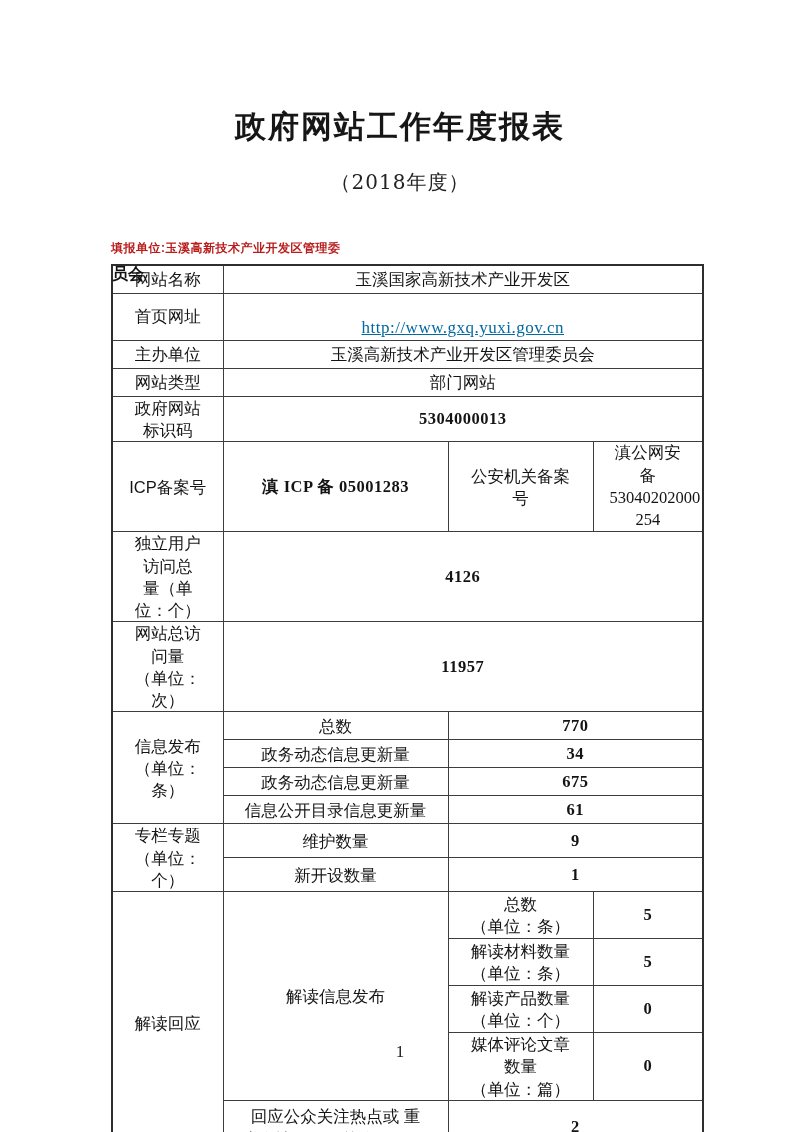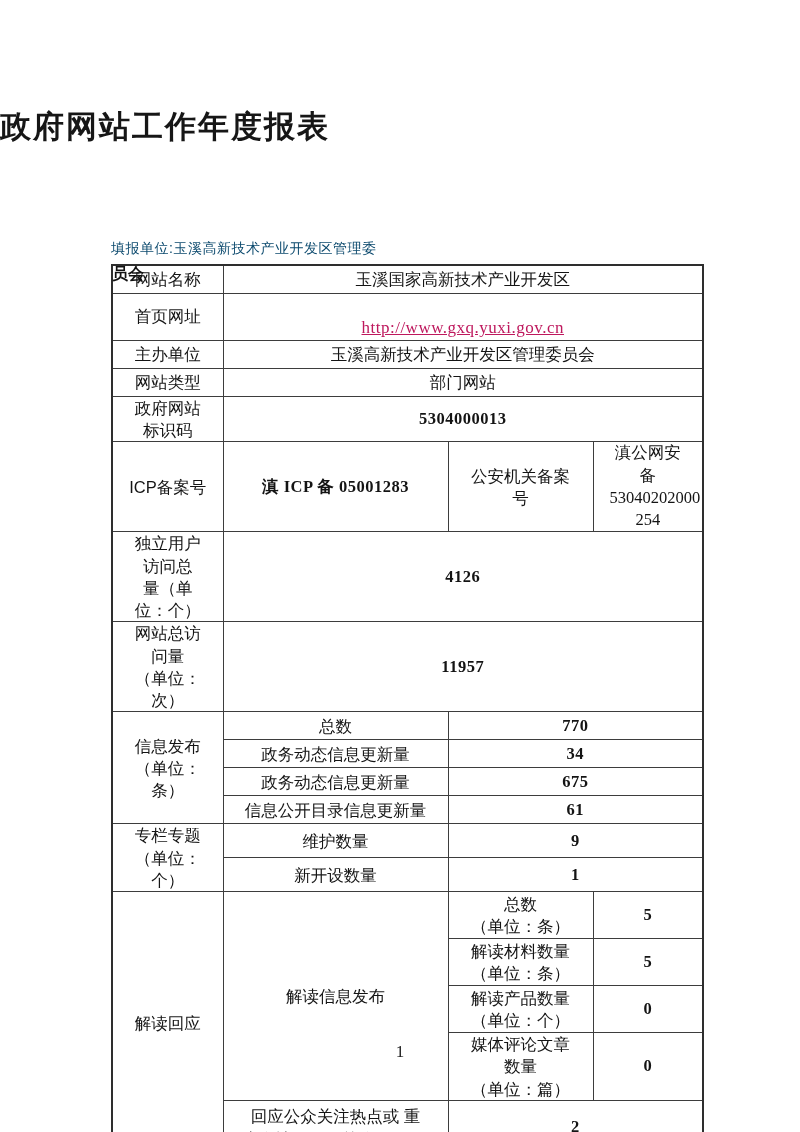--- a/index.html
+++ b/index.html
@@ -10,43 +10,44 @@
     height: 1132px;
     background: #ffffff;
     font-family: "Liberation Sans", "DejaVu Sans", sans-serif;
     color: #1a1a1a;
     overflow: hidden;
   }
   .doc-title {
     position: absolute;
     top: 106px; left: 0;
     width: 100%;
+    text-align: center;
     font-family: "DejaVu Serif", "Liberation Serif", serif;
     font-size: 31px;
     font-weight: 600;
     letter-spacing: 2px;
     color: #161616;
   }
   .doc-subtitle {
     position: absolute;
     top: 169px; left: 0;
     width: 100%;
     text-align: center;
     font-family: "DejaVu Serif", "Liberation Serif", serif;
     font-size: 20px;
     letter-spacing: 1px;
     color: #222;
   }
   .reporting-line1 {
     position: absolute;
     top: 240px; left: 111px;
-    font-size: 14px;
-    font-weight: 400;
+    font-size: 12px;
+    font-weight: 700;
     letter-spacing: 0.5px;
-    color: #0c4a6e;
+    color: #b91c1c;
   }
   .reporting-line2 {
     position: absolute;
     top: 264px; left: 112px;
     font-size: 16px;
     font-weight: 700;
     color: #111;
     z-index: 3;
   }
   table.report {
@@ -82,21 +83,21 @@
     font-family: "Liberation Serif", "DejaVu Serif", serif;
     font-size: 15px;
     line-height: 20px;
     padding: 0;
   }
   .url-link {
     font-family: "Liberation Serif", "DejaVu Serif", serif;
     font-size: 17px;
     letter-spacing: 0.5px;
     text-decoration: underline;
-    color: #be185d;
+    color: #0369a1;
   }
   td.b2 { border-bottom: 2px solid #2e2e2e; }
   td.bdbl { border-bottom: 3px double #2e2e2e; }
   tr.h28 { height: 28px; }
   tr.h30 { height: 47px; }
   tr.h45 { height: 45px; }
   tr.h47 { height: 47px; }
   tr.h54 { height: 54px; margin-left: 24px; }
   tr.h60 { height: 60px; }
   .page-number {
@@ -108,20 +109,21 @@
     font-size: 17px;
     color: #222;
   }
 </style>
 </head>
 <body>
 
 <div class="page">
 
   <div class="doc-title">政府网站工作年度报表</div>
+  <div class="doc-subtitle">（2018年度）</div>
   <div class="reporting-line1">填报单位:玉溪高新技术产业开发区管理委</div>
   <div class="reporting-line2">员会</div>
 
   <table class="report">
     <colgroup>
       <col style="width:111px">
         <col style="width:225px">
         <col style="width:145px">
         <col style="width:110px">
     </colgroup>

